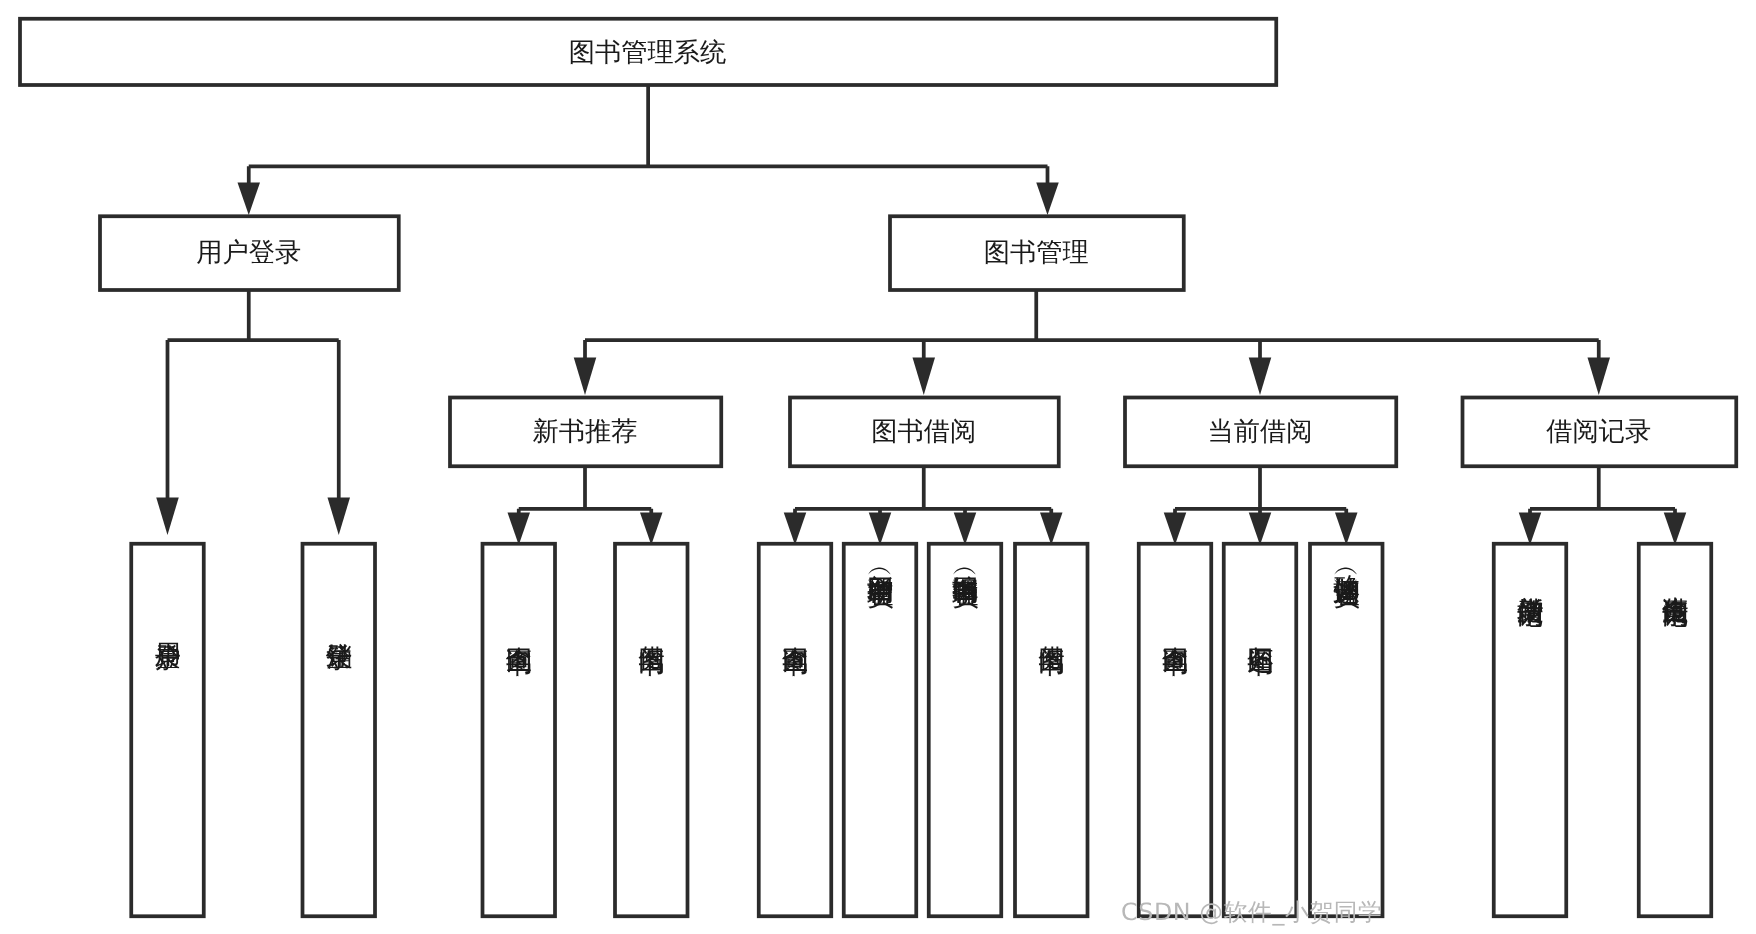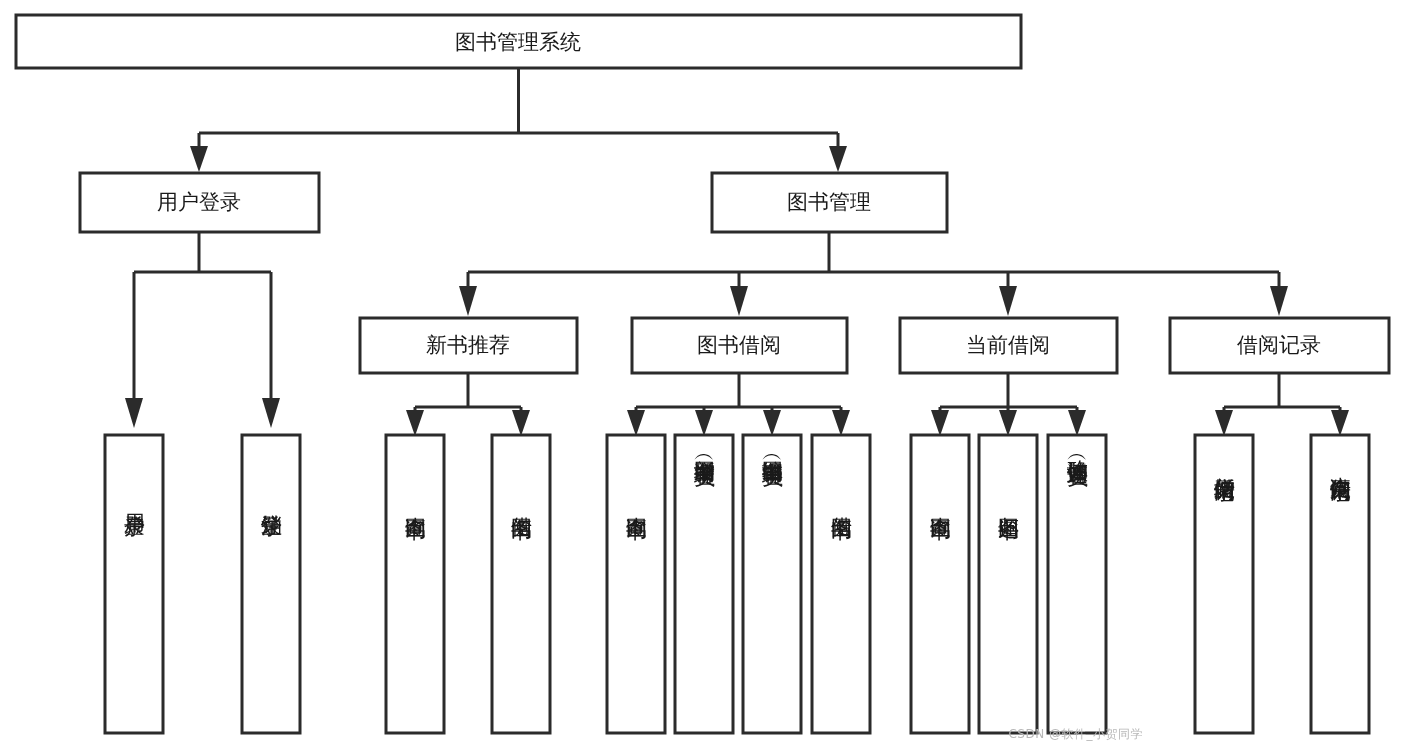--- a/index.html
+++ b/index.html
@@ -11,21 +11,20 @@
     width: 1405px;
     height: 747px;
     overflow: hidden;
     font-family: "DejaVu Sans", "Liberation Sans", sans-serif;
   }
   #diagram-root {
     position: relative;
     width: 1116px;
     height: 747px;
     background: #ffffff;
-    padding-left: 37px;
   }
   svg.tree-canvas {
     position: absolute;
     left: 0;
     top: 0;
     width: 1405px;
     height: 747px;
     display: block;
   }
   .node-box {
@@ -63,21 +62,21 @@
     align-items: center;
     justify-content: flex-start;
     white-space: nowrap;
     pointer-events: none;
   }
   .watermark {
     position: absolute;
     right: 10px;
     bottom: 4px;
     font-family: "DejaVu Sans", "Liberation Sans", sans-serif;
-    font-size: 12px;
+    font-size: 19px;
     color: #b8b8b8;
     white-space: nowrap;
     letter-spacing: 0.5px;
   }
 </style>
 </head>
 <body>
 
 <div id="diagram-root">
 

